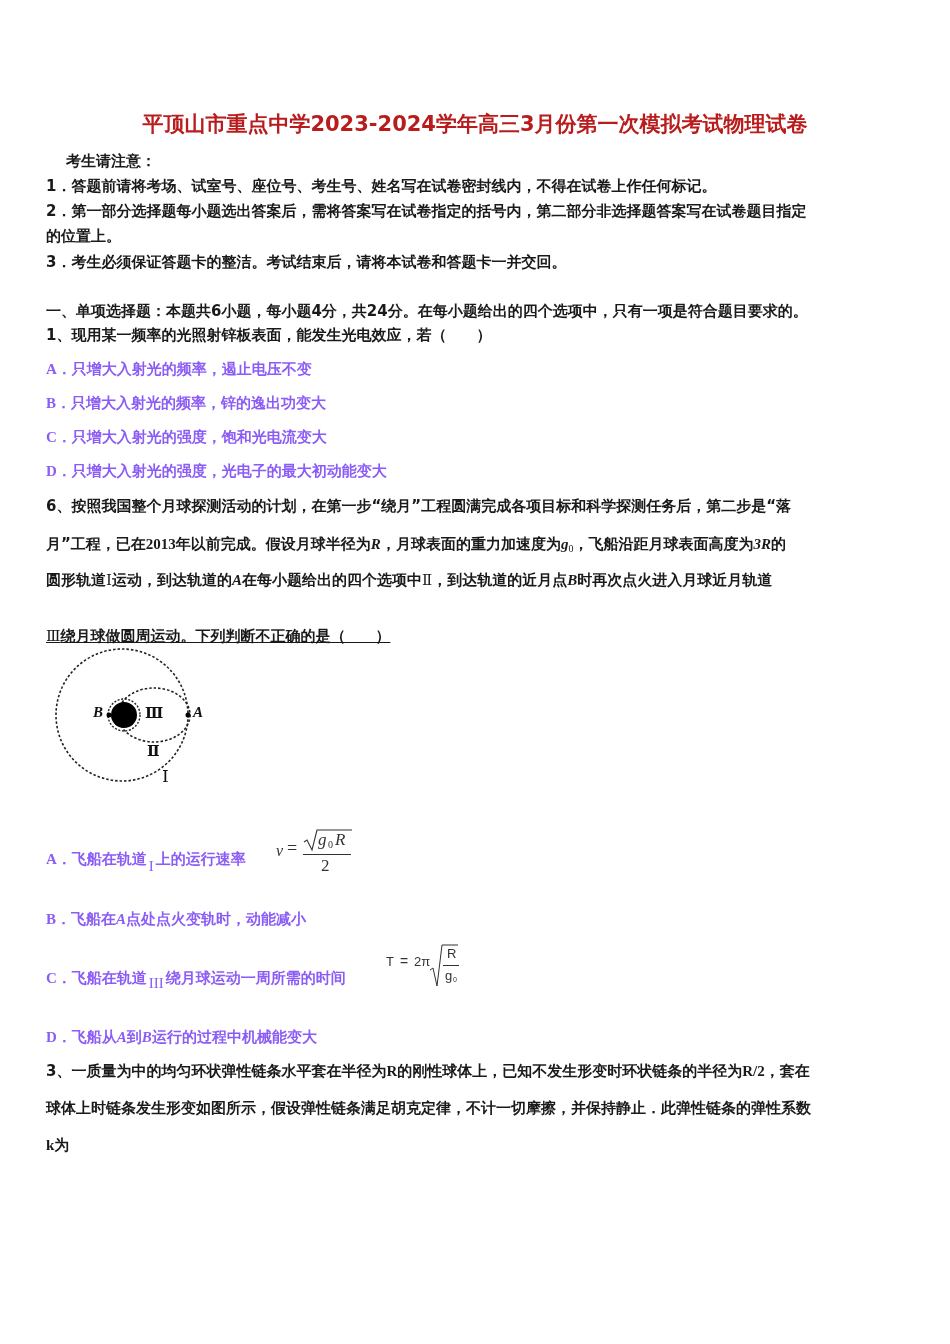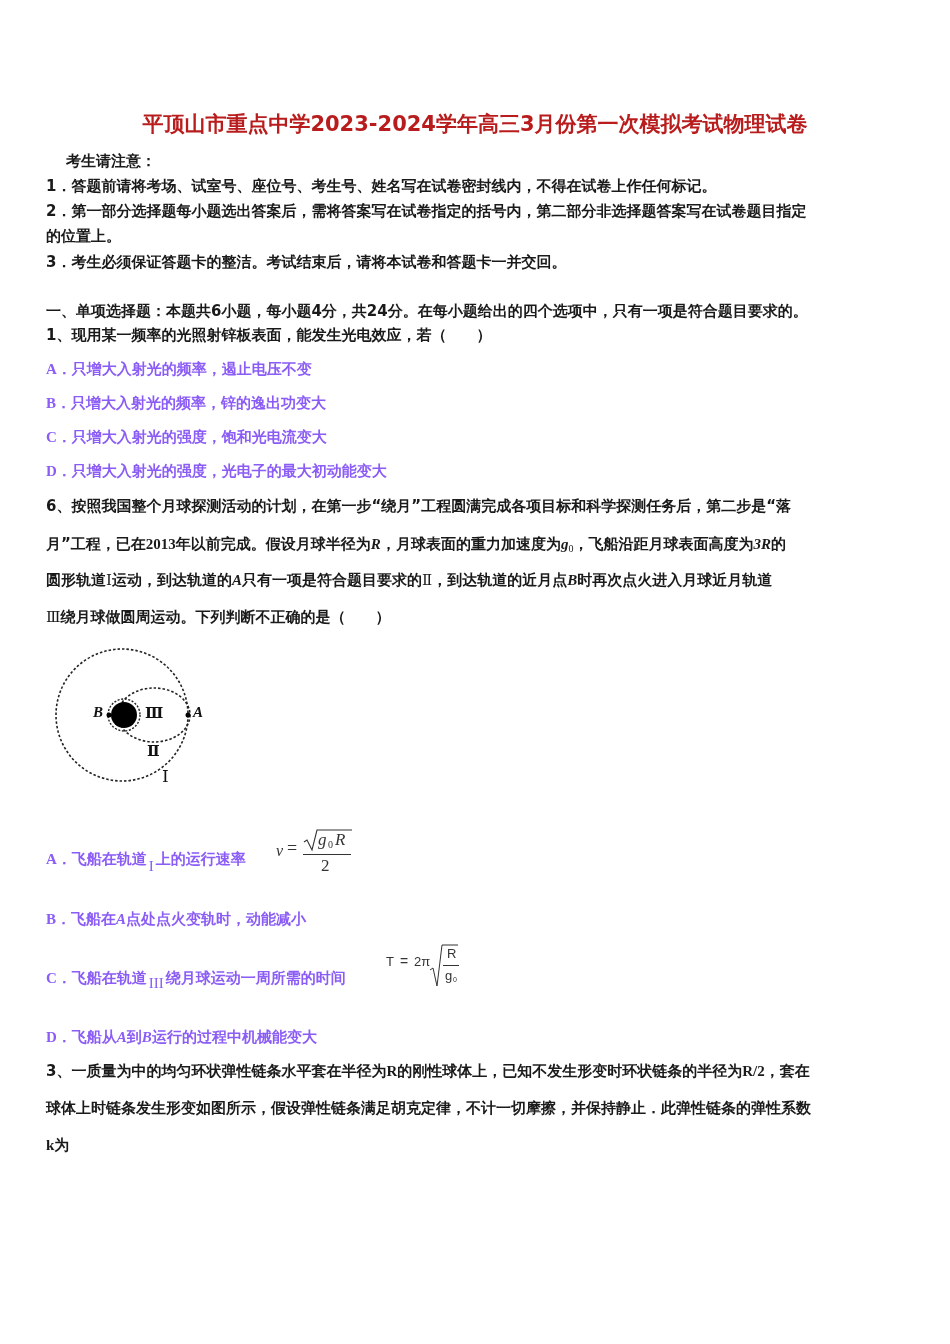--- a/index.html
+++ b/index.html
@@ -69,23 +69,23 @@
 </div>
 <div class="abs opt" style="left:46px; top:462px;">
   <span class="lbl">D．</span><span>只增大入射光的强度，光电子的最大初动能变大</span>
 </div>
 
 <div class="abs q" style="left:46px; top:497px;">6、按照我国整个月球探测活动的计划，在第一步“绕月”工程圆满完成各项目标和科学探测任务后，第二步是“落</div>
 <div class="abs q" style="left:46px; top:535px;">
   <span>月”工程，已在</span><span class="serif">2013</span><span>年以前完成。假设月球半径为</span><span class="it">R</span><span>，月球表面的重力加速度为</span><span class="it">g</span><span class="serif" style="font-size:10px;font-weight:normal;position:relative;top:3px;">0</span><span>，飞船沿距月球表面高度为</span><span class="it">3R</span><span>的</span>
 </div>
 <div class="abs q" style="left:46px; top:571px;">
-  <span>圆形轨道</span><span class="rom">Ⅰ</span><span>运动，到达轨道的</span><span class="it">A</span><span>只有一项是符合题目要求的</span><span class="rom">Ⅱ</span><span>，到达轨道的近月点</span><span class="it">B</span><span>时再次点火进入月球近月轨道</span>
+  <span>圆形轨道</span><span class="rom">Ⅰ</span><span>运动，到达轨道的</span><span class="it">A</span><span>在每小题给出的四个选项中</span><span class="rom">Ⅱ</span><span>，到达轨道的近月点</span><span class="it">B</span><span>时再次点火进入月球近月轨道</span>
 </div>
-<div class="abs q" style="left:46px; top:608px;">
+<div class="abs q" style="left:46px; top:627px;text-decoration:underline;">
   <span class="rom">Ⅲ</span><span>绕月球做圆周运动。下列判断不正确的是（　　）</span>
 </div>
 
 <div class="abs" style="left:50px; top:640px; width:160px; height:150px;">
   <svg width="160" height="150" viewBox="0 0 160 150">
 
     <circle cx="72" cy="75" r="66" fill="none" stroke="#222" stroke-width="1.6" stroke-dasharray="2.5,2"></circle>
 
     <ellipse cx="104" cy="75" rx="36" ry="27" fill="none" stroke="#222" stroke-width="1.6" stroke-dasharray="2.5,2"></ellipse>
 

